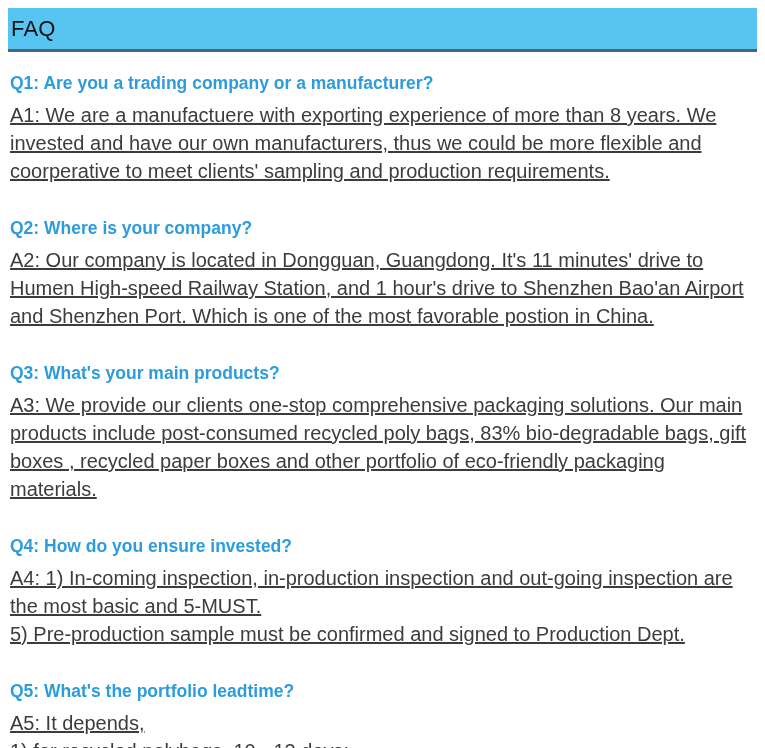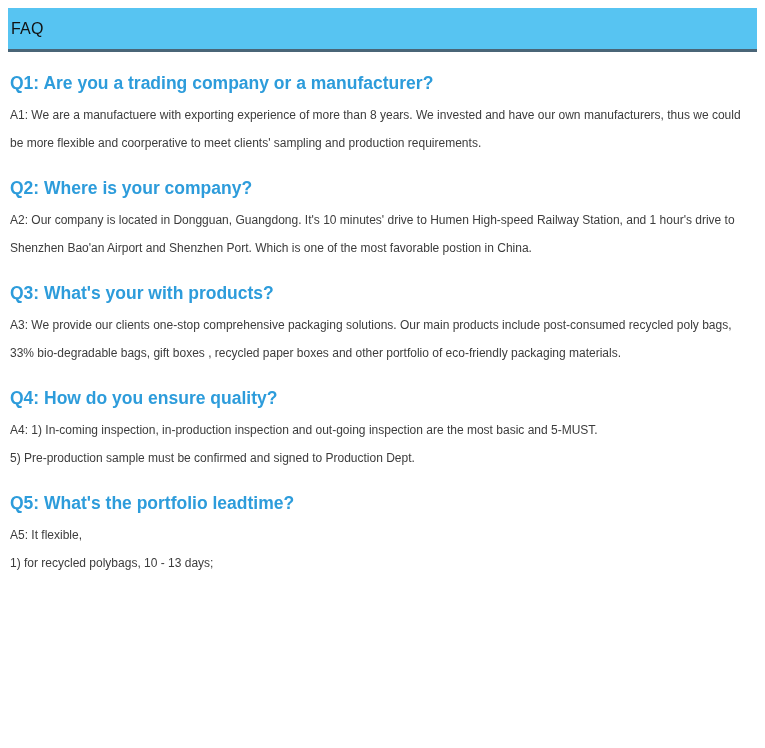--- a/index.html
+++ b/index.html
@@ -16,87 +16,88 @@
   .faq-bar {
     margin: 8px 8px 0 8px;
     background: var(--bar-bg, #57c4f2);
     border-bottom: 3px solid var(--bar-border, #4a6577);
     height: 41px;
     display: flex;
     align-items: center;
     box-sizing: content-box;
   }
   .faq-bar .bar-title {
-    font-size: 16px;
+    font-size: 22px;
     line-height: 1;
     color: #121212;
     padding-left: 3px;
     letter-spacing: 0.2px;
   }
   
   .content {
     padding: 0 10px 16px 10px;
   }
   .faq-item {
-    margin-top: 20px;
+    margin-top: 32px;
   }
   .faq-item:first-child {
     margin-top: 20px;
   }
   .faq-item h3.q {
     margin: 0 0 7px 0;
     font-size: 17.5px;
     line-height: 22px;
     font-weight: bold;
     color: var(--question-color, #2d9cdb);
   }
   .faq-item .a p {
     margin: 0;
-    font-size: 12px;
+    font-size: 20px;
     line-height: 28px;
     color: var(--answer-color, #3c3c3c);
+    text-decoration: underline;
   }
 </style>
 </head>
 <body style="background: rgb(255, 255, 255);">
 
 <div class="faq-bar">
   <span class="bar-title">FAQ</span>
 </div>
 
 <div class="content">
   <section class="faq-item">
     <h3 class="q">Q1: Are you a trading company or a manufacturer?</h3>
     <div class="a">
         <p>A1: We are a manufactuere with exporting experience of more than 8 years. We invested and have our own manufacturers, thus we could be more flexible and coorperative to meet clients' sampling and production requirements.</p>
       </div>
   </section>
 
   <section class="faq-item">
     <h3 class="q">Q2: Where is your company?</h3>
     <div class="a">
-        <p>A2: Our company is located in Dongguan, Guangdong. It's 10 minutes' drive to Humen High-speed Railway Station, and 1 hour's drive to Shenzhen Bao'an Airport and Shenzhen Port. Which is one of the most favorable postion in China.</p>
+        <p>A2: Our company is located in Dongguan, Guangdong. It's 11 minutes' drive to Humen High-speed Railway Station, and 1 hour's drive to Shenzhen Bao'an Airport and Shenzhen Port. Which is one of the most favorable postion in China.</p>
       </div>
   </section>
 
   <section class="faq-item">
-    <h3 class="q">Q3: What's your with products?</h3>
+    <h3 class="q">Q3: What's your main products?</h3>
     <div class="a">
-        <p>A3: We provide our clients one-stop comprehensive packaging solutions. Our main products include post-consumed recycled poly bags, 33% bio-degradable bags, gift boxes , recycled paper boxes and other portfolio of eco-friendly packaging materials.</p>
+        <p>A3: We provide our clients one-stop comprehensive packaging solutions. Our main products include post-consumed recycled poly bags, 83% bio-degradable bags, gift boxes , recycled paper boxes and other portfolio of eco-friendly packaging materials.</p>
       </div>
   </section>
 
   <section class="faq-item">
-    <h3 class="q">Q4: How do you ensure quality?</h3>
+    <h3 class="q">Q4: How do you ensure invested?</h3>
     <div class="a">
         <p>A4: 1) In-coming inspection, in-production inspection and out-going inspection are the most basic and 5-MUST.</p>
         <p>5) Pre-production sample must be confirmed and signed to Production Dept.</p>
       </div>
   </section>
 
   <section class="faq-item">
     <h3 class="q">Q5: What's the portfolio leadtime?</h3>
     <div class="a">
-        <p>A5: It flexible,</p>
+        <p>A5: It depends,</p>
         <p>1) for recycled polybags, 10 - 13 days;</p>
       </div>
   </section>
 </div>
 
 </body></html>

